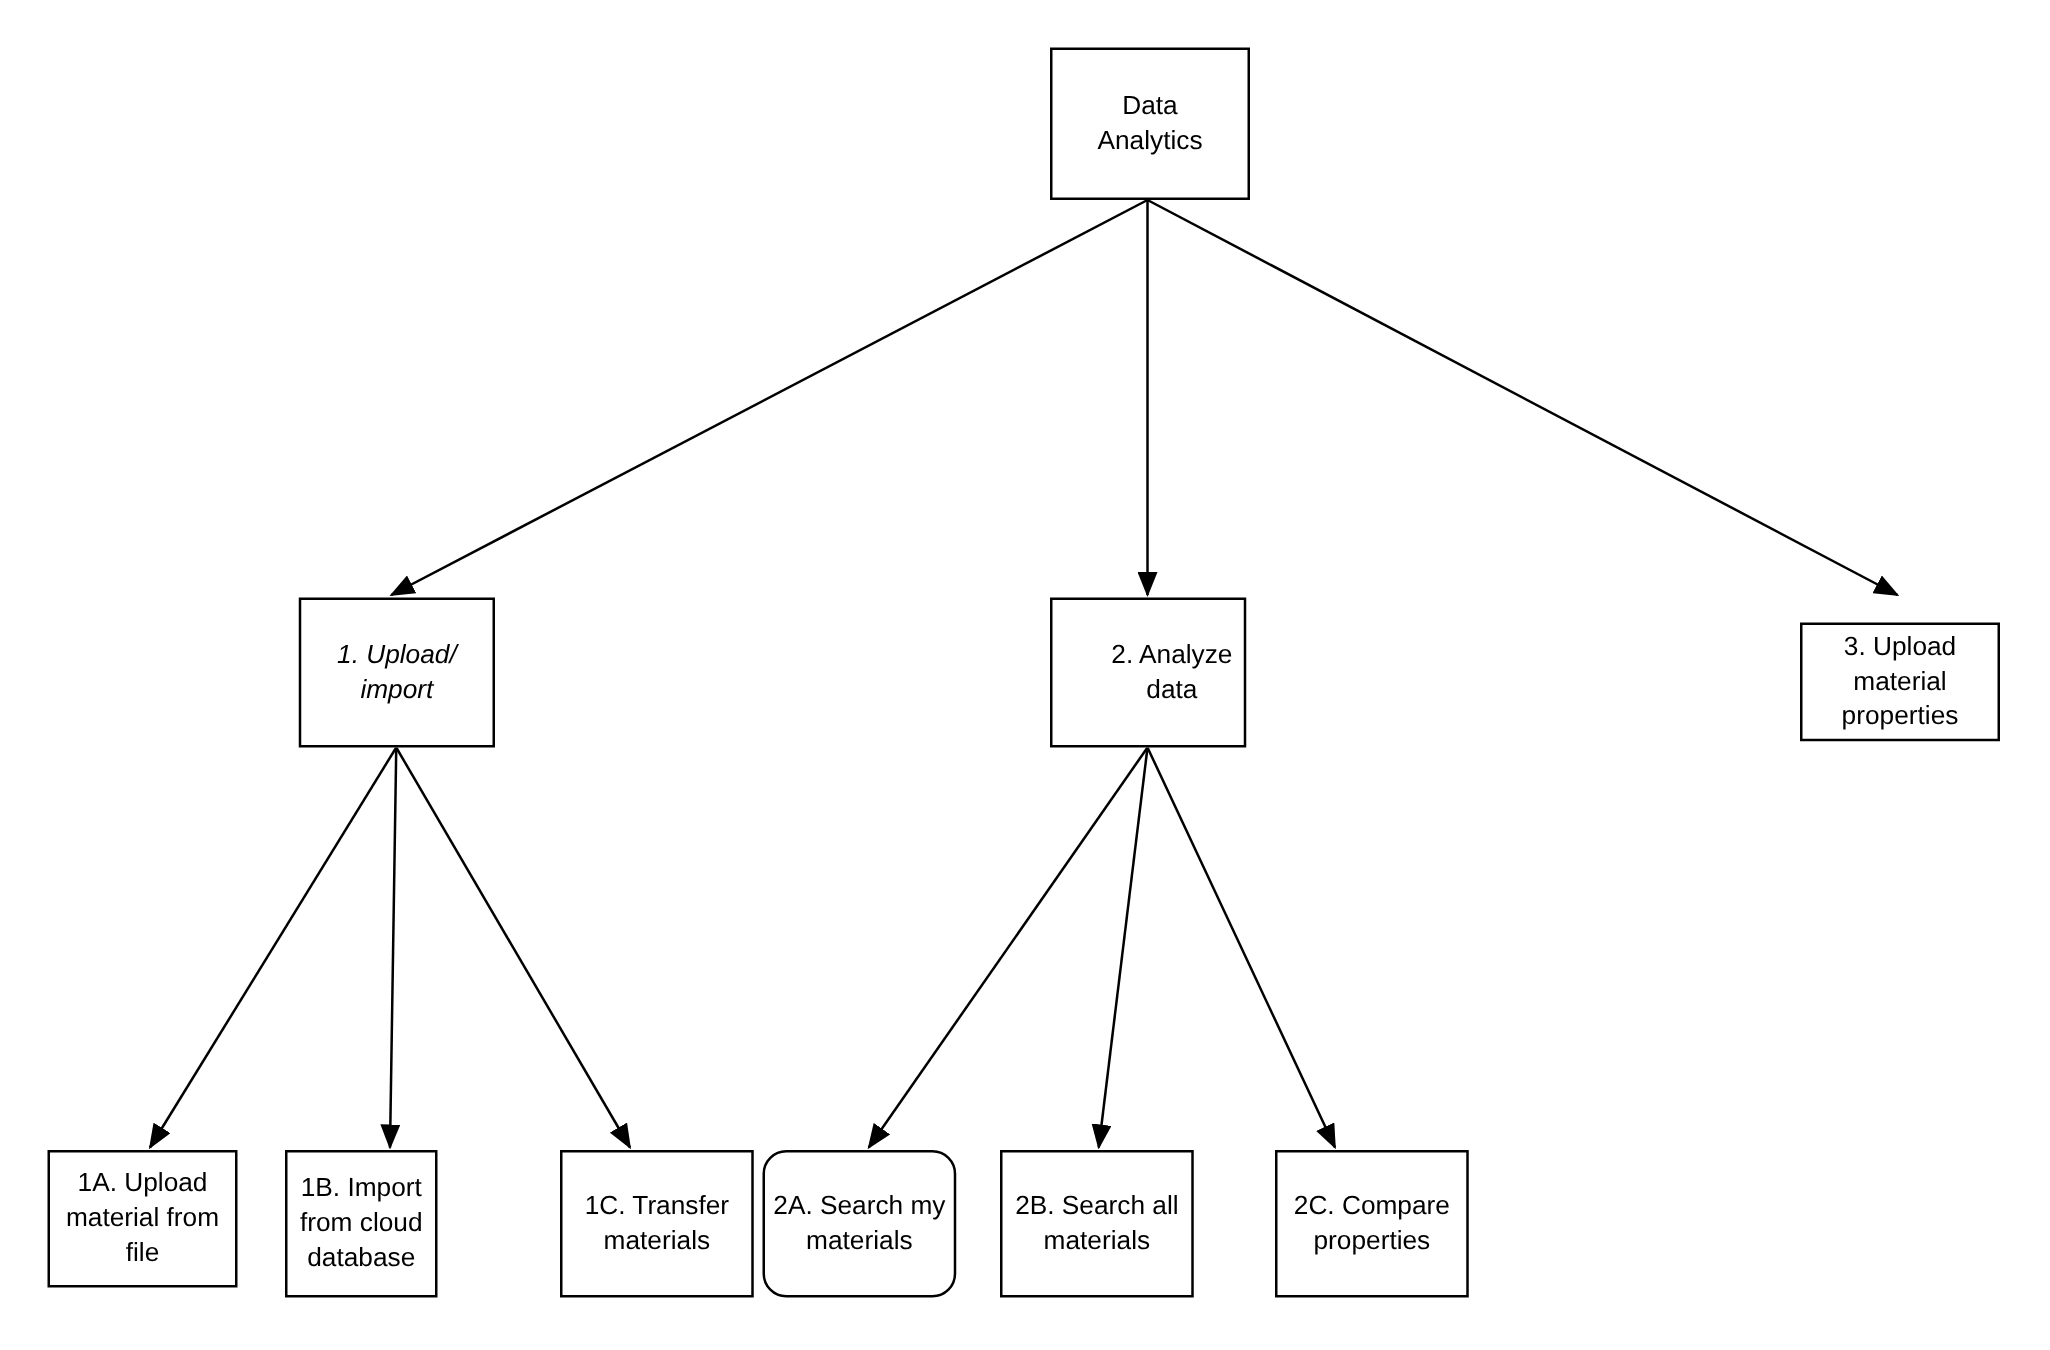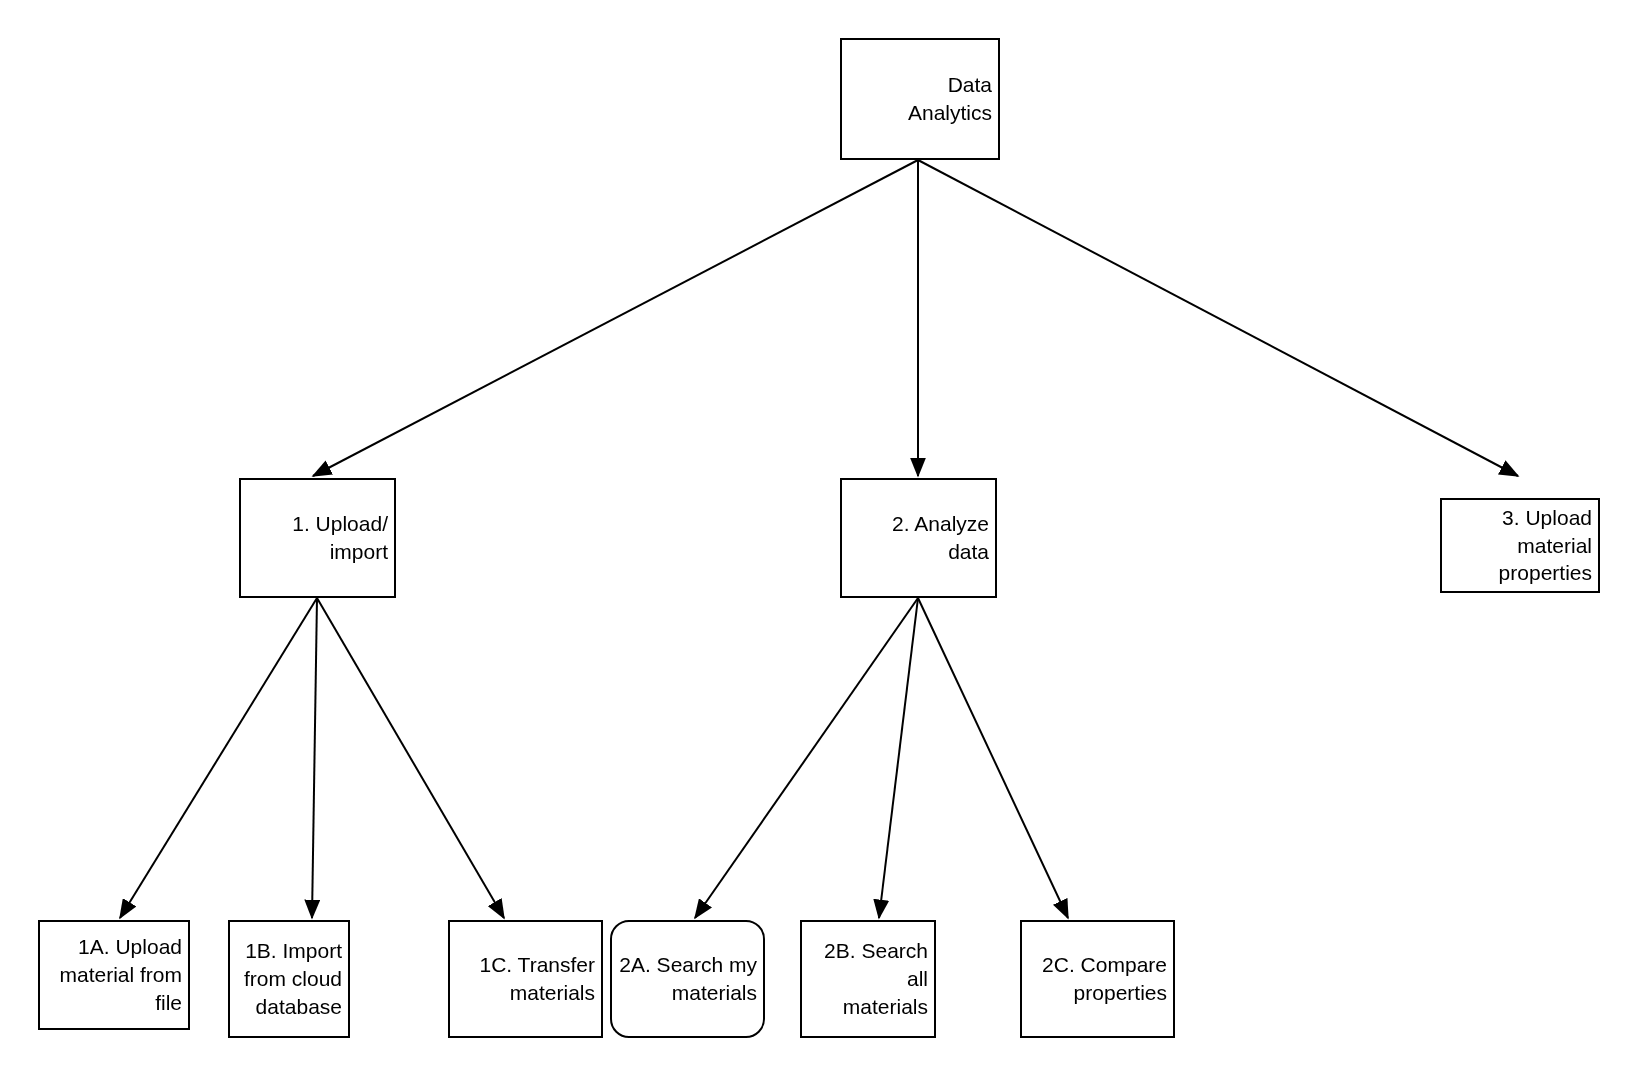--- a/index.html
+++ b/index.html
@@ -27,21 +27,21 @@
     pointer-events: none;
   }
   .node {
     position: absolute;
     box-sizing: border-box;
     border: 2px solid #000000;
     background: #ffffff;
     display: flex;
     align-items: center;
     justify-content: center;
-    text-align: right;
+    text-align: center;
     line-height: 1.32;
     font-size: 21px;
     color: #000000;
     padding: 2px 6px;
     white-space: pre-line;
   }
   .node-label {
     display: block;
     width: 100%;
     white-space: pre-line;
@@ -67,36 +67,36 @@
         <line x1="317" y1="598" x2="504" y2="918" stroke="#000000" stroke-width="2" marker-end="url(#arrowhead)"></line>
         <line x1="918" y1="598" x2="695" y2="918" stroke="#000000" stroke-width="2" marker-end="url(#arrowhead)"></line>
         <line x1="918" y1="598" x2="879" y2="918" stroke="#000000" stroke-width="2" marker-end="url(#arrowhead)"></line>
         <line x1="918" y1="598" x2="1068" y2="918" stroke="#000000" stroke-width="2" marker-end="url(#arrowhead)"></line>
       </g>
   </svg>
 
   <div id="node-layer">
       <div class="node" style="left: 840px; top: 38px; width: 160px; height: 122px; border-color: rgb(0, 0, 0); color: rgb(0, 0, 0);"><span class="node-label">Data
 Analytics</span></div>
-      <div class="node" style="left: 239px; top: 478px; width: 157px; height: 120px; border-color: rgb(0, 0, 0); color: rgb(0, 0, 0);"><span class="node-label">1. Upload/
+      <div class="node" style="left: 239px; top: 478px; width: 157px; height: 120px; border-color: rgb(0, 0, 0); color: rgb(0, 0, 0); font-style: italic;"><span class="node-label">1. Upload/
 import</span></div>
       <div class="node" style="left: 840px; top: 478px; width: 157px; height: 120px; border-color: rgb(0, 0, 0); color: rgb(0, 0, 0); padding-left: 44px;"><span class="node-label">2. Analyze
 data</span></div>
       <div class="node" style="left: 1440px; top: 498px; width: 160px; height: 95px; border-color: rgb(0, 0, 0); color: rgb(0, 0, 0);"><span class="node-label">3. Upload
 material
 properties</span></div>
       <div class="node" style="left: 38px; top: 920px; width: 152px; height: 110px; border-color: rgb(0, 0, 0); color: rgb(0, 0, 0);"><span class="node-label">1A. Upload
 material from
 file</span></div>
       <div class="node" style="left: 228px; top: 920px; width: 122px; height: 118px; border-color: rgb(0, 0, 0); color: #000000;"><span class="node-label">1B. Import
 from cloud
 database</span></div>
       <div class="node" style="left: 420px; top: 920px; width: 155px; height: 118px; border-color: rgb(0, 0, 0); color: rgb(0, 0, 0); margin-left: 28px;"><span class="node-label">1C. Transfer
 materials</span></div>
       <div class="node" style="left: 610px; top: 920px; width: 155px; height: 118px; border-color: rgb(0, 0, 0); color: rgb(0, 0, 0); border-radius: 19px;"><span class="node-label">2A. Search my
 materials</span></div>
-      <div class="node" style="left: 800px; top: 920px; width: 136px; height: 118px; border-color: rgb(0, 0, 0); color: rgb(0, 0, 0);"><span class="node-label">2B. Search all
+      <div class="node" style="left: 800px; top: 920px; width: 155px; height: 118px; border-color: rgb(0, 0, 0); color: rgb(0, 0, 0);"><span class="node-label">2B. Search all
 materials</span></div>
       <div class="node" style="left: 1020px; top: 920px; width: 155px; height: 118px; border-color: rgb(0, 0, 0); color: rgb(0, 0, 0);"><span class="node-label">2C. Compare
 properties</span></div>
     </div>
 
 </div>
 
 </body></html>

